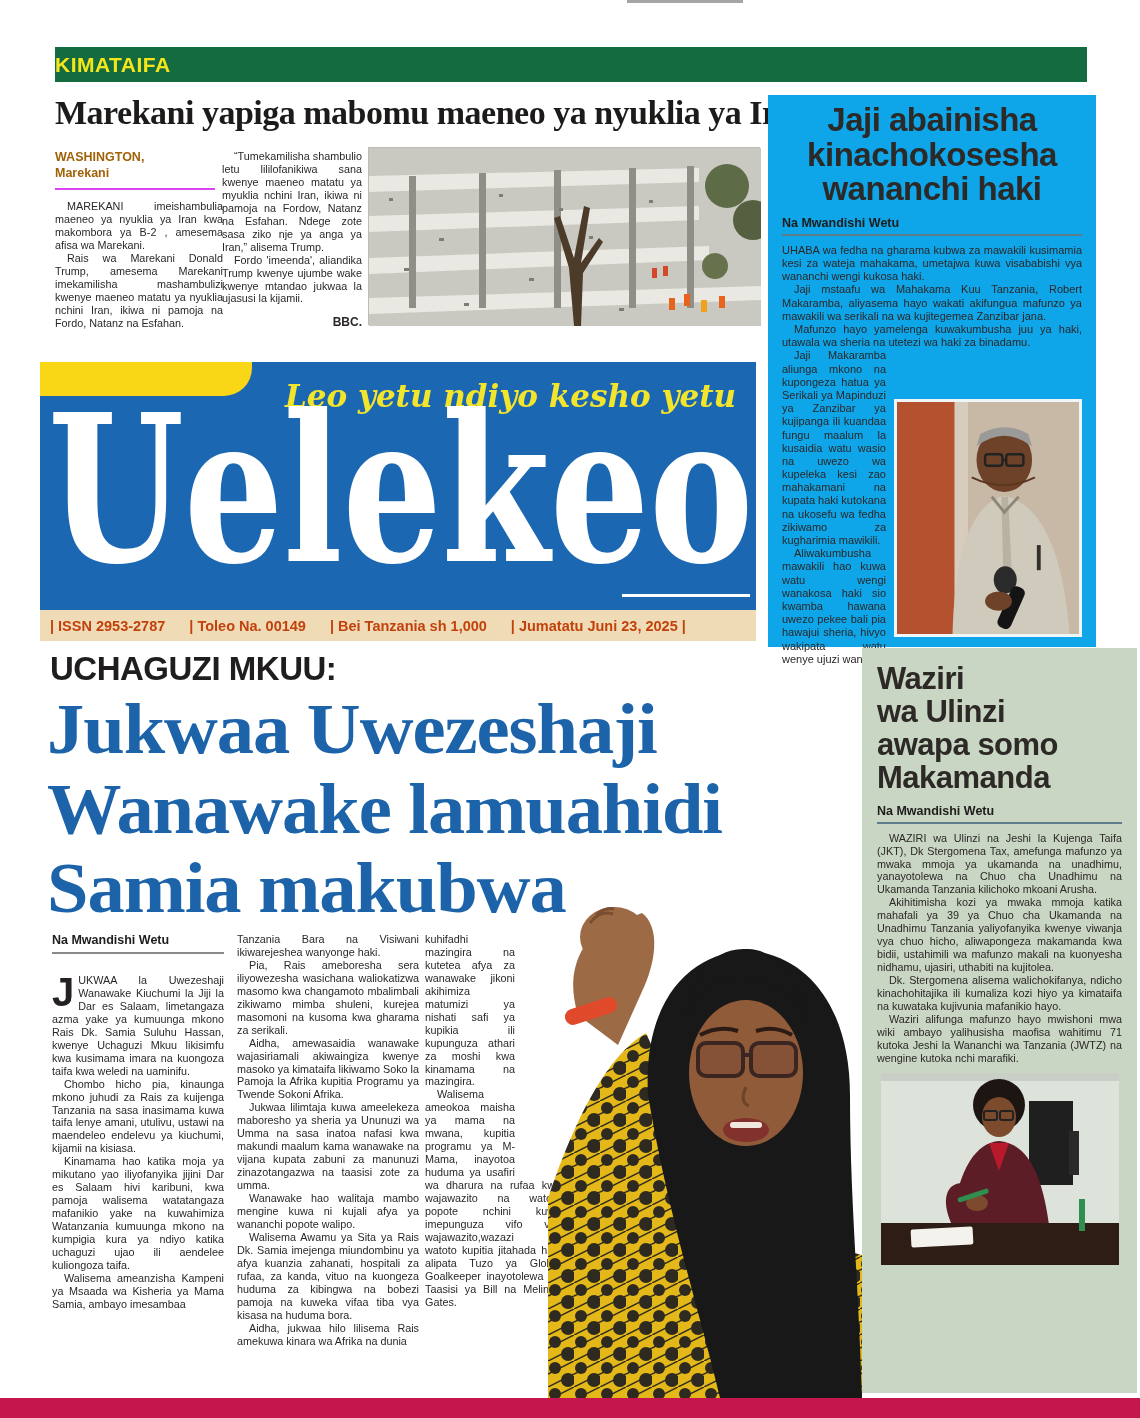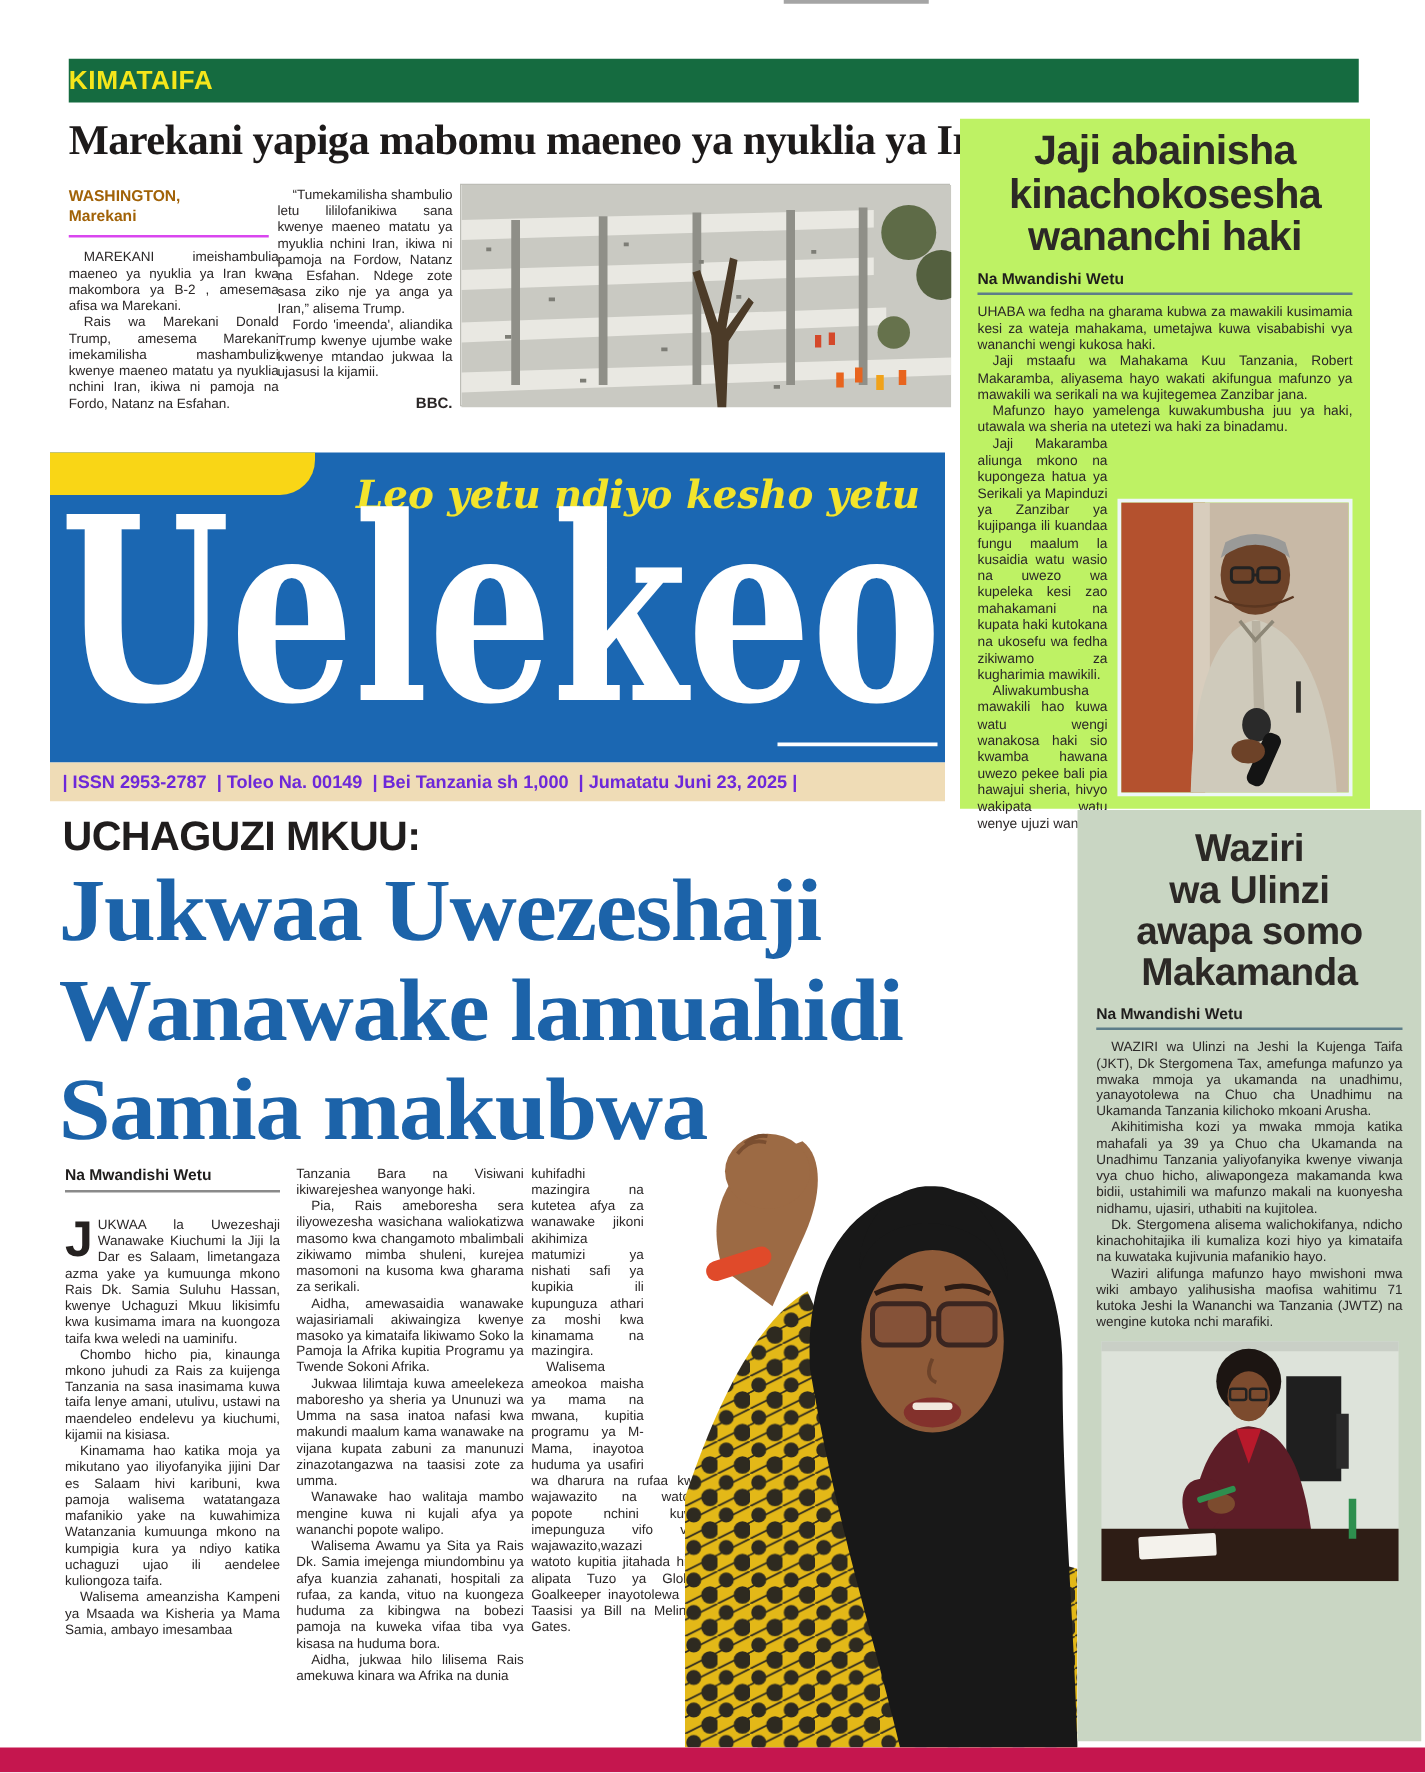--- a/index.html
+++ b/index.html
@@ -39,21 +39,21 @@
   .body-txt p { text-indent: 12px; }
   .body-txt p.noind { text-indent: 0; }
   .iran-col1 { left: 55px; top: 200px; width: 168px; }
   .iran-col2 { left: 222px; top: 150px; width: 140px; }
   .credit { text-align: right; font-weight: bold; font-size: 12px; margin-top: 10px; text-indent: 0; }
   .iran-photo { left: 368px; top: 147px; width: 392px; height: 178px; border: 1px solid #bdbdb6; }
 
   
   .sidebar-jaji {
     left: 768px; top: 95px; width: 328px; height: 552px;
-    background: #bef264; padding: 8px 14px 0 14px;
+    background: #0ea5e9; padding: 8px 14px 0 14px;
   }
   .jaji-headline {
     text-align: center; font-weight: 800; font-size: 33px; line-height: 1.05;
     color: #2c2926; letter-spacing: -.5px;
   }
   .byline {
     font-weight: bold; font-size: 12.5px; color: #1f1d1c;
     border-bottom: 2px solid #5d7d89; padding-bottom: 4px; margin-top: 9px;
   }
   .jaji-body { margin-top: 8px; font-size: 11px; }
@@ -78,22 +78,22 @@
     position: absolute; left: 8px; top: 26px; width: 700px;
     font-family: "DejaVu Serif", serif; font-weight: bold;
     font-size: 200px; line-height: 1; color: #ffffff;
     transform: scale(0.78, 1.02); transform-origin: left top; white-space: nowrap;
   }
   .masthead-rule { position: absolute; right: 6px; bottom: 13px; width: 128px; height: 3px; background: #ffffff; }
 
   
   .info-strip {
     left: 40px; top: 610px; width: 716px; height: 31px; background: #efdcb6;
-    display: flex; align-items: center; gap: 8px; padding-left: 10px;
-    font-weight: bold; font-size: 14.5px; color: #6d28d9; white-space: nowrap;
+    display: flex; align-items: center; gap: 24px; padding-left: 10px;
+    font-weight: bold; font-size: 14.5px; color: #c2410c; white-space: nowrap;
   }
 
   
   .kicker { left: 50px; top: 650px; font-weight: 800; font-size: 33px; color: #201d1d; letter-spacing: -.5px; }
   .main-headline {
     left: 47px; top: 690px; width: 780px;
     font-family: "Liberation Serif", serif; font-weight: bold;
     font-size: 71px; line-height: 1.12; color: #1c63a9; letter-spacing: -1px;
     transform: scaleX(1.05); transform-origin: left top; white-space: nowrap;
   }
@@ -112,21 +112,21 @@
   .arm-spacer { float: right; width: 46px; height: 150px; margin-top: 92px; }
   .samia-photo { left: 548px; top: 893px; width: 314px; height: 505px; }
   .samia-photo svg { display:block; width:100%; height:100%; }
 
   
   .sidebar-waziri {
     left: 862px; top: 648px; width: 275px; height: 745px;
     background: #c9d6c3; padding: 14px 15px 0 15px;
   }
   .waziri-headline {
-    text-align: center; font-weight: 800; font-size: 31px; line-height: 1.07;
+    font-weight: 800; font-size: 31px; line-height: 1.07;
     color: #2c2926; letter-spacing: -.5px;
   }
   .waziri-body { margin-top: 8px; font-size: 10.8px; }
   .waziri-photo { margin: 8px auto 0 auto; width: 238px; height: 192px; display: block; }
 
   
   .bottom-bar { left: 0; top: 1398px; width: 1140px; height: 20px; background: #c5164e; }
 </style>
 </head>
 <body>

